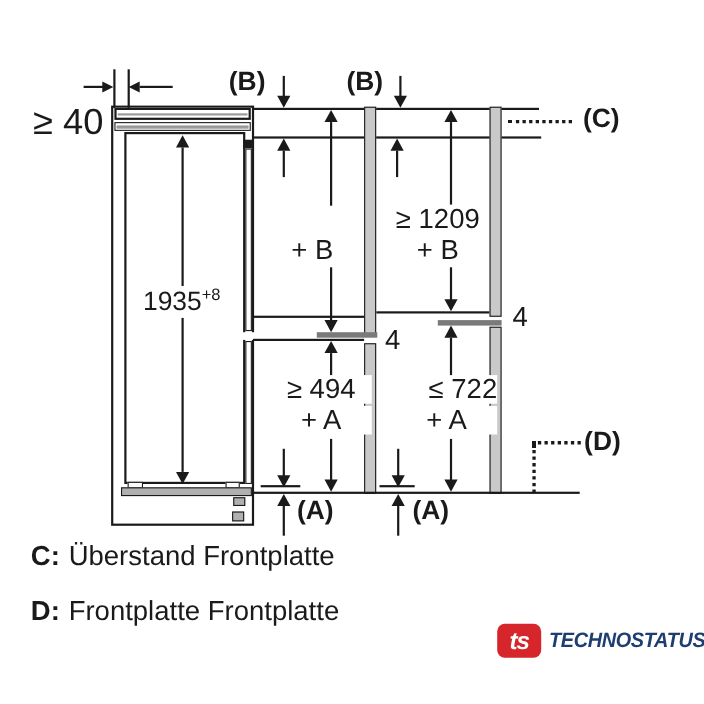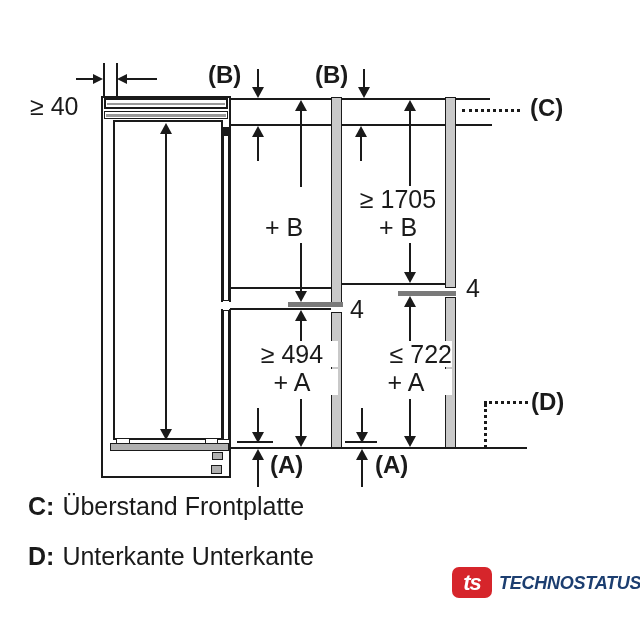--- a/index.html
+++ b/index.html
@@ -49,21 +49,21 @@
   <div class="abs" style="left:223px;top:135px;width:6px;height:166px;border:1.5px solid #1a1a1a;box-sizing:border-box;background:#fff;"></div>
   <div class="abs" style="left:223px;top:310px;width:6px;height:130px;border:1.5px solid #1a1a1a;box-sizing:border-box;background:#fff;"></div>
   <div class="abs" style="left:219px;top:302px;width:13px;height:7px;background:#fff;"></div>
 
   <div class="abs" style="left:116px;top:438px;width:14px;height:6px;border:1.5px solid #1a1a1a;box-sizing:border-box;background:#fff;"></div>
   <div class="abs" style="left:205px;top:438px;width:13px;height:6px;border:1.5px solid #1a1a1a;box-sizing:border-box;background:#fff;"></div>
   <div class="abs" style="left:110px;top:443px;width:119px;height:8px;background:#b0b0b0;border:1.5px solid #1a1a1a;box-sizing:border-box;"></div>
   <div class="abs" style="left:212px;top:452px;width:11px;height:8px;background:#b0b0b0;border:1.5px solid #1a1a1a;box-sizing:border-box;"></div>
   <div class="abs" style="left:211px;top:465px;width:11px;height:9px;background:#b0b0b0;border:1.5px solid #1a1a1a;box-sizing:border-box;"></div>
 
-  <div class="t" style="left:30px;top:92px;font-size:25px;">≥ 40</div>
+  <div class="t" style="left:30px;top:92px;font-size:33px;">≥ 40</div>
   <div class="vline" style="left:103px;top:63px;height:35px;width:1.5px;"></div>
   <div class="vline" style="left:116px;top:63px;height:35px;width:1.5px;"></div>
   <div class="hline" style="left:76px;top:78px;width:19px;"></div>
   <div class="ah-right" style="left:93px;top:74px;"></div>
   <div class="ah-left" style="left:117px;top:74px;"></div>
   <div class="hline" style="left:127px;top:78px;width:30px;"></div>
 
   <div class="hline" style="left:230px;top:98px;width:260px;height:1.5px;"></div>
   <div class="hline" style="left:230px;top:124px;width:262px;height:1.5px;"></div>
 
@@ -85,21 +85,21 @@
   <div class="vline" style="left:300px;top:111px;height:76px;"></div>
   <div class="vline" style="left:300px;top:243px;height:49px;"></div>
   <div class="ah-down" style="left:295px;top:291px;"></div>
 
   <div class="ah-up" style="left:404px;top:100px;"></div>
   <div class="vline" style="left:409px;top:111px;height:76px;"></div>
   <div class="vline" style="left:409px;top:243px;height:30px;"></div>
   <div class="ah-down" style="left:404px;top:272px;"></div>
 
   <div class="dimtxt" style="left:238px;top:214px;">+ B</div>
-  <div class="dimtxt" style="left:352px;top:186px;">≥ 1705</div>
+  <div class="dimtxt" style="left:352px;top:186px;">≥ 1209</div>
   <div class="dimtxt" style="left:352px;top:214px;">+ B</div>
 
   <div class="hline" style="left:230px;top:287px;width:101px;height:1.5px;"></div>
   <div class="hline" style="left:230px;top:308px;width:101px;height:1.5px;"></div>
   <div class="hline" style="left:342px;top:283px;width:103px;height:1.5px;"></div>
 
   <div class="panel" style="left:331px;top:97px;width:11px;height:209px;"></div>
   <div class="panel" style="left:331px;top:312px;width:11px;height:137px;"></div>
   <div class="panel" style="left:445px;top:97px;width:11px;height:191px;"></div>
   <div class="panel" style="left:445px;top:297px;width:11px;height:152px;"></div>
@@ -140,26 +140,29 @@
   <div class="vline" style="left:361px;top:460px;height:27px;"></div>
   <div class="reflab" style="left:375px;top:451px;">(A)</div>
 
   <div class="dot-h" style="left:484px;top:401px;width:44px;"></div>
   <div class="dot-v" style="left:484px;top:404px;height:44px;"></div>
   <div class="reflab" style="left:531px;top:388px;">(D)</div>
 
   <div class="ah-up" style="left:160px;top:123px;"></div>
   <div class="vline" style="left:165px;top:134px;height:295px;"></div>
   <div class="ah-down" style="left:160px;top:429px;"></div>
+  <div class="t" style="left:127px;top:260px;font-size:24px;background:#fff;padding:0 3px;">
+    <span>1935</span><sup>+8</sup>
+  </div>
 
   <div class="legend-row" style="top:492px;">
     <b>C:</b><span>Überstand Frontplatte</span>
   </div>
   <div class="legend-row" style="top:542px;">
-    <b>D:</b><span>Unterkante Unterkante</span>
+    <b>D:</b><span>Frontplatte Frontplatte</span>
   </div>
 
   <div id="logo">
     <div class="mark">ts</div>
     <div class="brand">TECHNOSTATUS</div>
   </div>
 
 </div>
 
 </body></html>

